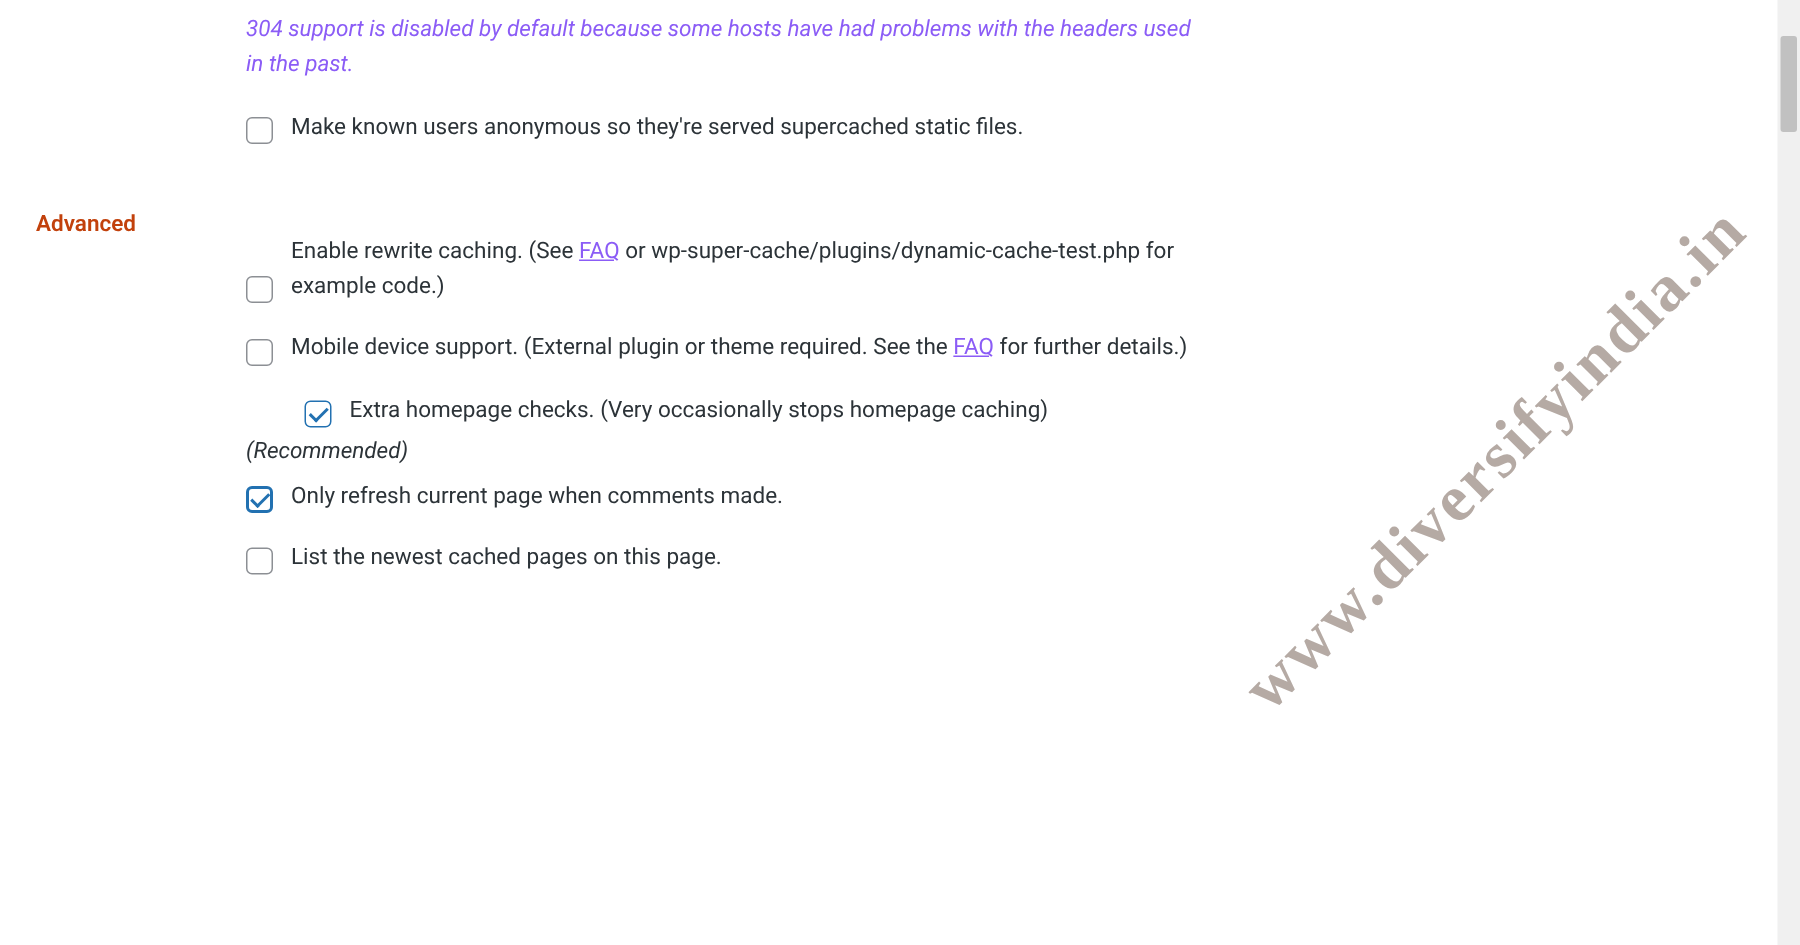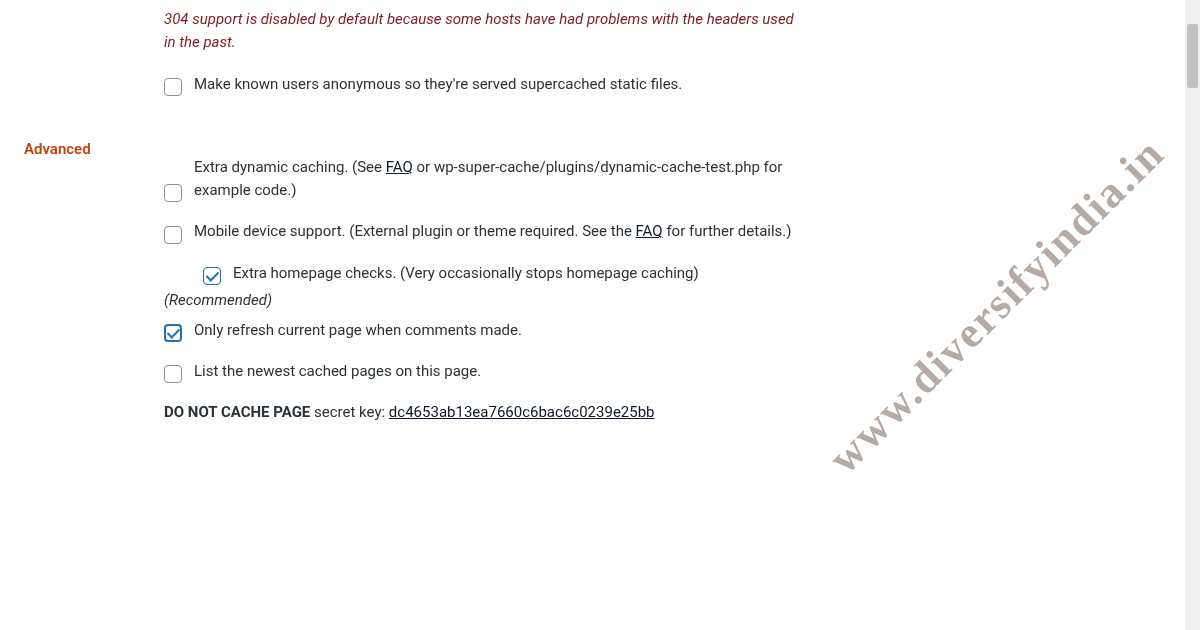--- a/index.html
+++ b/index.html
@@ -24,21 +24,21 @@
     font-weight: 600;
     color: #c2410c;
   }
   .content-col {
     width: 640px;
     padding-left: 4px;
     color: #2c3338;
   }
   .note {
     font-style: italic;
-    color: #7f1d1d;
+    color: #8b5cf6;
     line-height: 1.55;
     margin-bottom: 18px;
   }
   .option {
     display: flex;
     align-items: flex-end;
     gap: 12px;
     margin-bottom: 18px;
     line-height: 1.55;
   }
@@ -69,21 +69,21 @@
     transform: rotate(45deg);
   }
   .checkbox.checked.bold {
     border-width: 2px;
   }
   .checkbox.checked.bold::after {
     left: 4px;
     top: 0px;
   }
   .opt-text { flex: 1; }
-  a { color: #0f172a; text-decoration: underline; cursor: pointer; }
+  a { color: #8b5cf6; text-decoration: underline; cursor: pointer; }
   .recommended {
     font-style: italic;
     margin-bottom: 10px;
   }
   .secret {
     font-weight: 400;
     line-height: 1.55;
   }
   .secret strong { font-weight: 700; }
   .watermark {
@@ -132,21 +132,21 @@
     <div class="option">
       <span class="checkbox"></span>
       <span class="opt-text">Make known users anonymous so they're served supercached static files.</span>
     </div>
 
     <div class="spacer"></div>
 
     <div class="option">
       <span class="checkbox"></span>
       <span class="opt-text">
-        <span>Extra dynamic caching. (See </span><a>FAQ</a><span> or wp-super-cache/plugins/dynamic-cache-test.php for example code.)</span>
+        <span>Enable rewrite caching. (See </span><a>FAQ</a><span> or wp-super-cache/plugins/dynamic-cache-test.php for example code.)</span>
       </span>
     </div>
 
     <div class="option">
       <span class="checkbox"></span>
       <span class="opt-text">
         <span>Mobile device support. (External plugin or theme required. See the </span><a>FAQ</a><span> for further details.)</span>
       </span>
     </div>
 
@@ -163,23 +163,20 @@
       <span class="opt-text">Only refresh current page when comments made.</span>
     </div>
 
     <div class="option">
       <span class="checkbox"></span>
       <span class="opt-text">List the newest cached pages on this page.</span>
     </div>
 
 
 
-    <p class="secret">
-      <strong>DO NOT CACHE PAGE</strong><span> secret key: </span><a>dc4653ab13ea7660c6bac6c0239e25bb</a>
-    </p>
   </div>
 </div>
 
 <div class="watermark">www.diversifyindia.in</div>
 
 <div class="scrollbar">
   <div class="scrollbar-thumb"></div>
 </div>
 
 </body></html>

